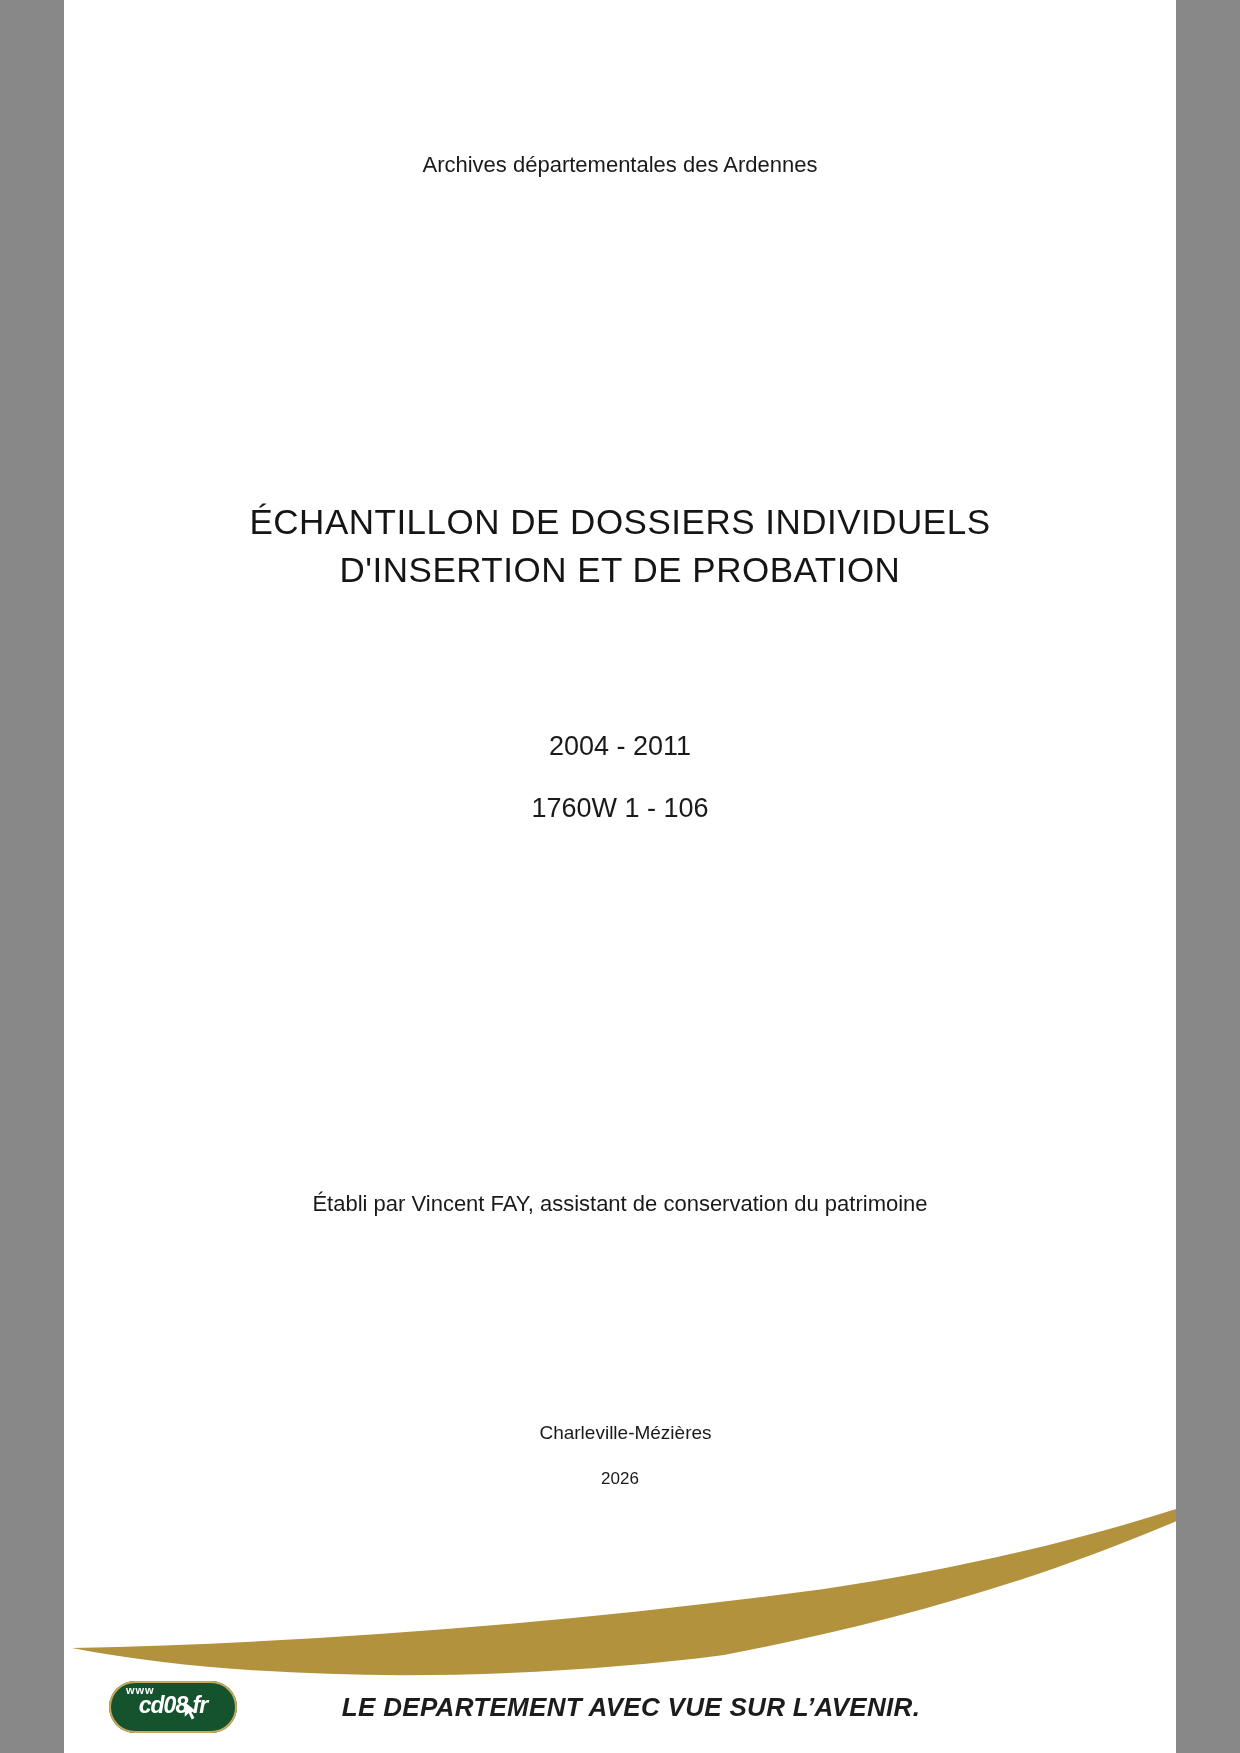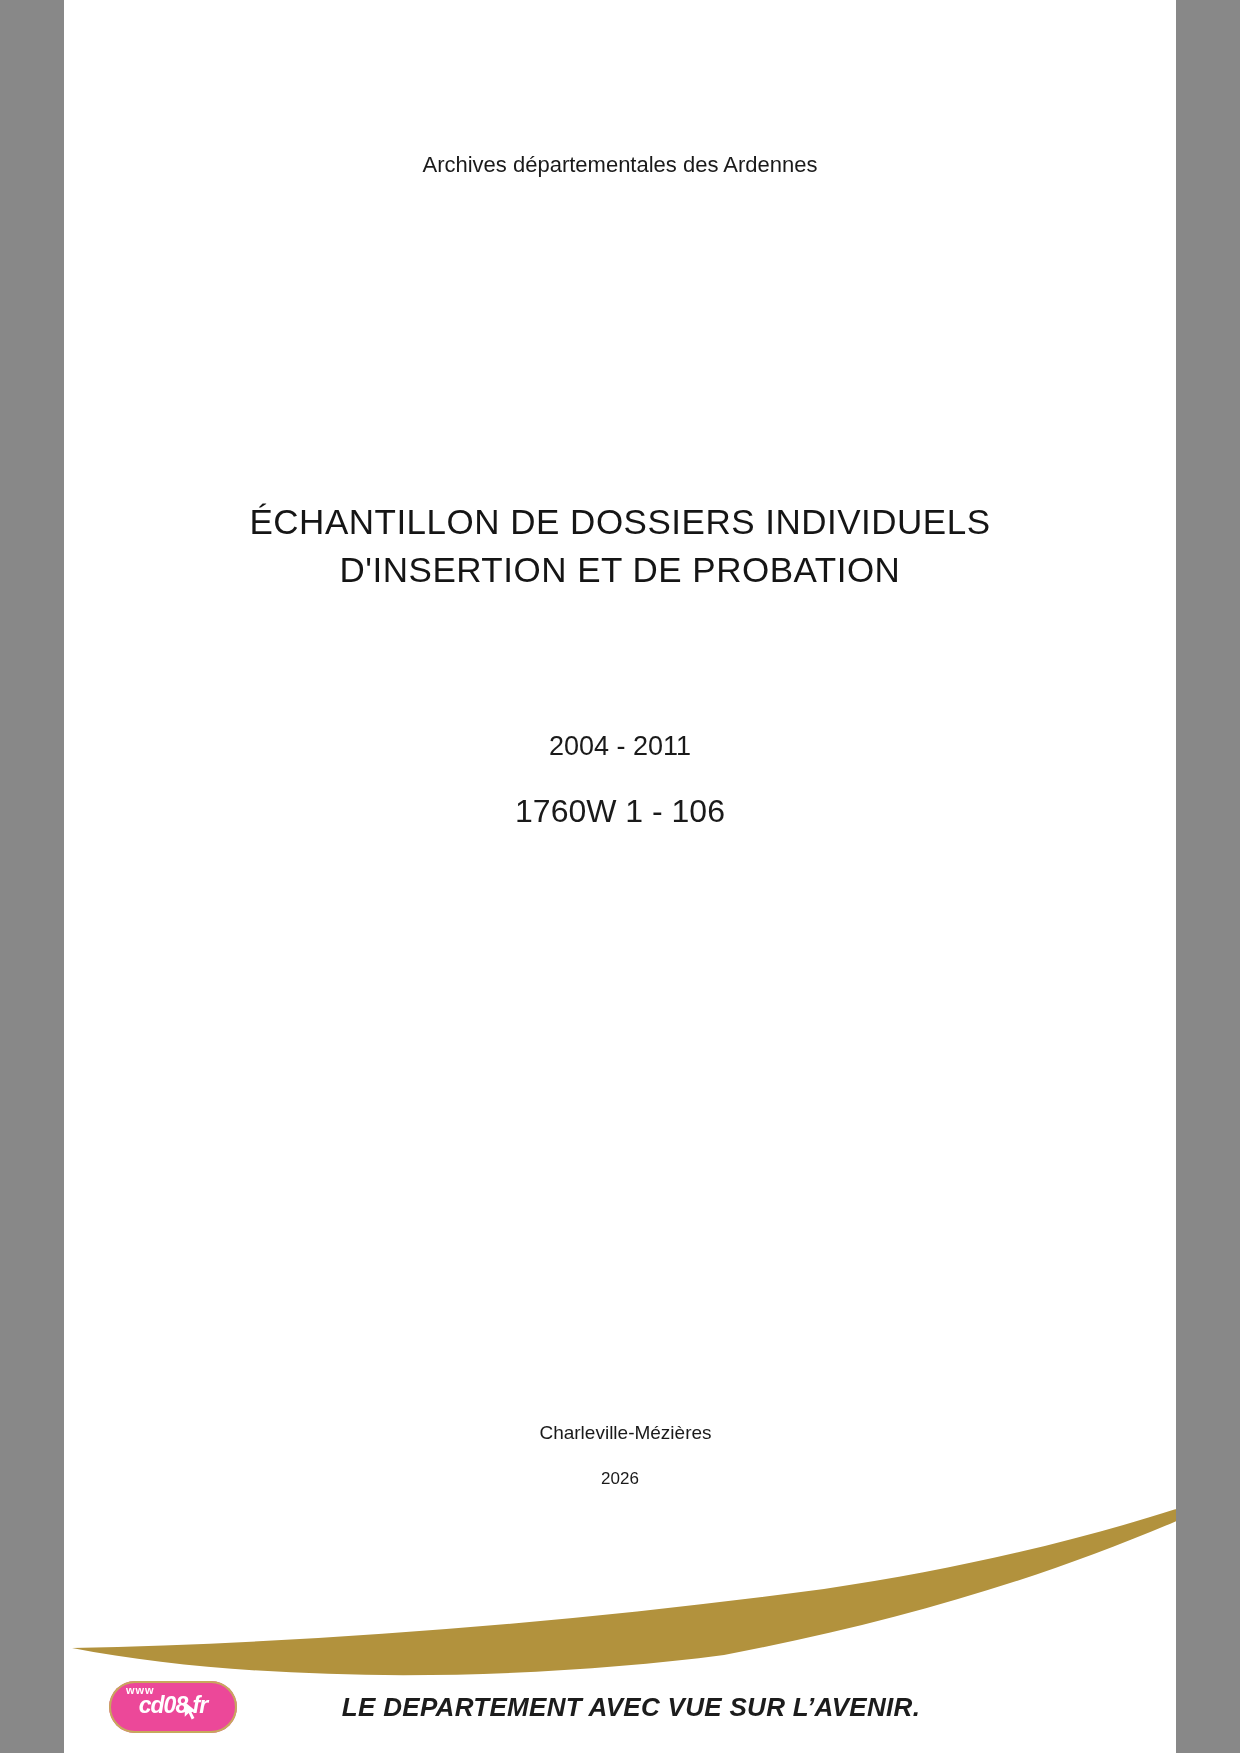--- a/index.html
+++ b/index.html
@@ -16,33 +16,33 @@
   
   .cline {
     position:absolute; left:0; width:1112px; text-align:center;
   }
   .institution { top:152px; font-size:22px; }
   .title {
     top:498px; font-size:35px; font-weight:400; line-height:48px;
     letter-spacing:0.5px; color:#151515;
   }
   .daterange { top:731px; font-size:27px; }
-  .reference { top:793px; font-size:32px; }
+  .reference { top:793px; font-size:27px; }
   .author    { top:1191px; font-size:22px; }
   .direction { top:1246px; font-size:22px; }
   .place     { top:1422px; font-size:19px;padding-left:11px; }
   .year      { top:1469px; font-size:17px; }
 
   
   .swoosh-svg {
     position:absolute; left:0; top:1453px; width:1240px; height:300px;
   }
   .cd08-logo {
     position:absolute; left:45px; top:1681px; width:128px; height:52px;
-    background:#ec4899; border-radius:27px;
+    background:#14532d; border-radius:27px;
     box-shadow:0 0 0 2px #c7a95c inset;
   }
   .cd08-www {
     position:absolute; left:17px; top:3px;
     font-size:11px; font-weight:700; color:#ffffff; letter-spacing:1px;
   }
   .cd08-label {
     position:absolute; left:0; right:0; top:11px; text-align:center;
     font-size:23px; font-weight:700; font-style:italic; color:#ffffff;
     letter-spacing:-1px;
@@ -77,20 +77,21 @@
 
   <h1 class="cline title">
     <span>ÉCHANTILLON DE DOSSIERS INDIVIDUELS</span><br>
     <span>D'INSERTION ET DE PROBATION</span>
   </h1>
 
   <div class="cline daterange">2004 - 2011</div>
 
   <div class="cline reference">1760W 1 - 106</div>
 
+  <div class="cline author">Établi par Vincent FAY, assistant de conservation du patrimoine</div>
 
 
   <div class="cline place">Charleville-Mézières</div>
 
   <div class="cline year">2026</div>
 
   <svg class="swoosh-svg" viewBox="0 0 1240 300" preserveAspectRatio="none" aria-hidden="true">
     <path fill="#b2923d" d="M 8,195
          C 260,190 520,168 760,136
          C 950,108 1120,60 1232,12

